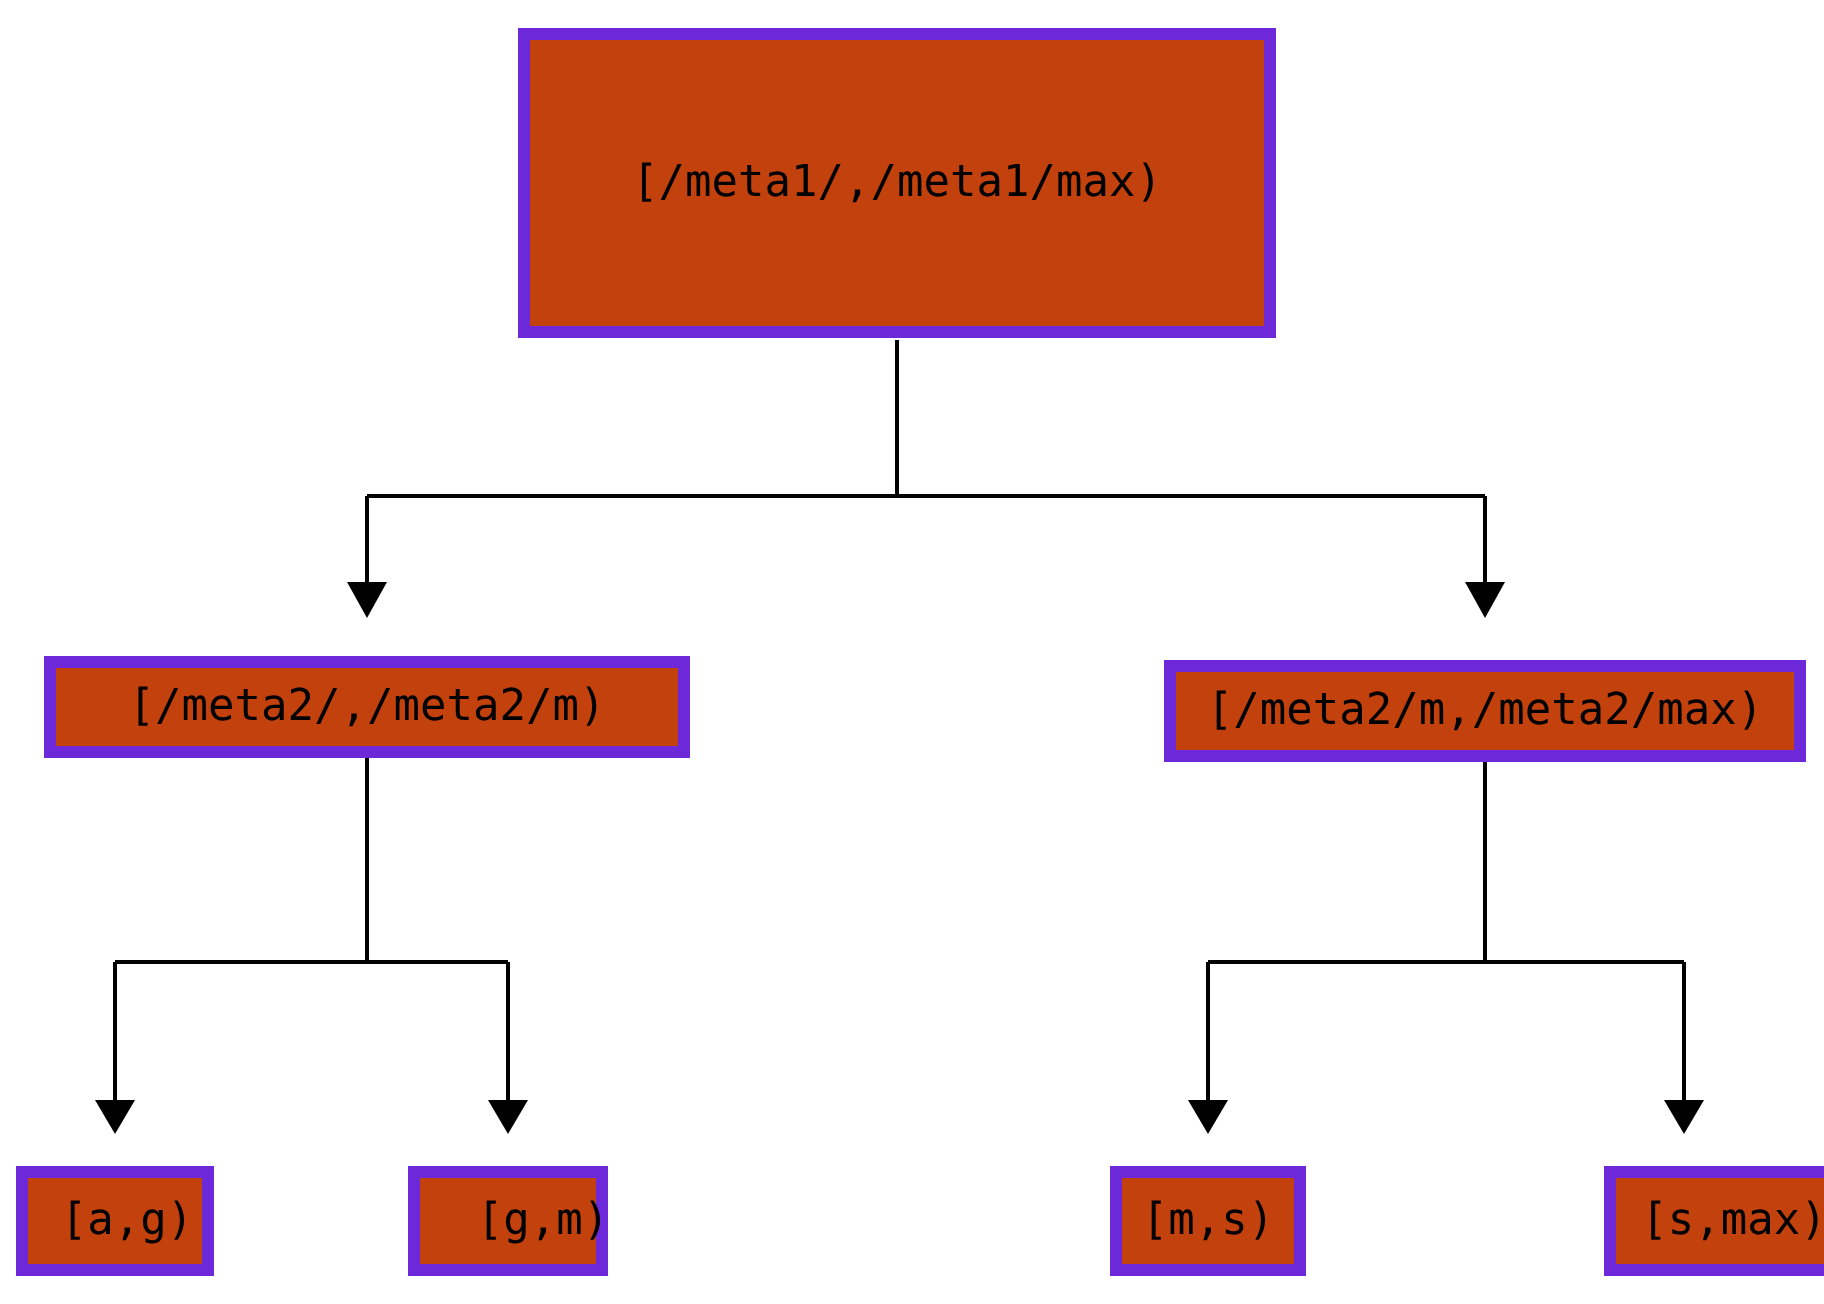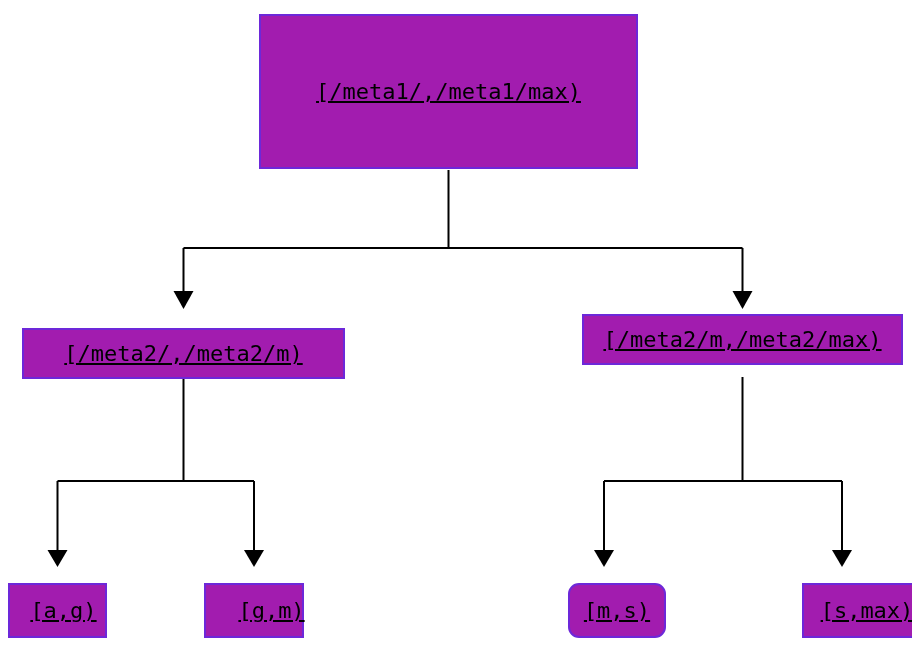--- a/index.html
+++ b/index.html
@@ -22,36 +22,35 @@
   svg.edges {
     position: absolute;
     left: 0;
     top: 0;
     width: 912px;
     height: 652px;
   }
   .node {
     position: absolute;
     box-sizing: border-box;
-    border: 2px solid #6d28d9;
-    background: #a21caf;
+    border: 6px solid #6d28d9;
+    background: #c2410c;
     color: #000000;
     display: flex;
     align-items: center;
     justify-content: center;
     font-size: 22px;
     white-space: nowrap;
-    text-decoration: underline;
   }
   .node-root  { left: 259px; top: 14px;  width: 379px; height: 155px; }
   .node-l     { left: 22px;  top: 328px; width: 323px; height: 51px; }
-  .node-r     { left: 582px; top: 314px; width: 321px; height: 51px; }
+  .node-r     { left: 582px; top: 330px; width: 321px; height: 51px; }
   .node-ll    { left: 8px;   top: 583px; width: 99px;  height: 55px; padding-left: 12px; }
   .node-lr    { left: 204px; top: 583px; width: 100px; height: 55px; padding-left: 35px; }
-  .node-rl    { left: 568px; top: 583px; width: 98px;  height: 55px; border-radius: 11px; }
+  .node-rl    { left: 555px; top: 583px; width: 98px;  height: 55px; }
   .node-rr    { left: 777px; top: 583px; width: 130px; height: 55px; margin-left: 25px; }
 </style>
 </head>
 <body>
 
 <div class="canvas">
 
   <svg class="edges" viewBox="0 0 912 652" aria-hidden="true">
 
     <path d="M448.5 170 V248 M183.5 248 H742.5 M183.5 248 V292 M742.5 248 V292" fill="none" stroke="#000000" stroke-width="2"></path>

